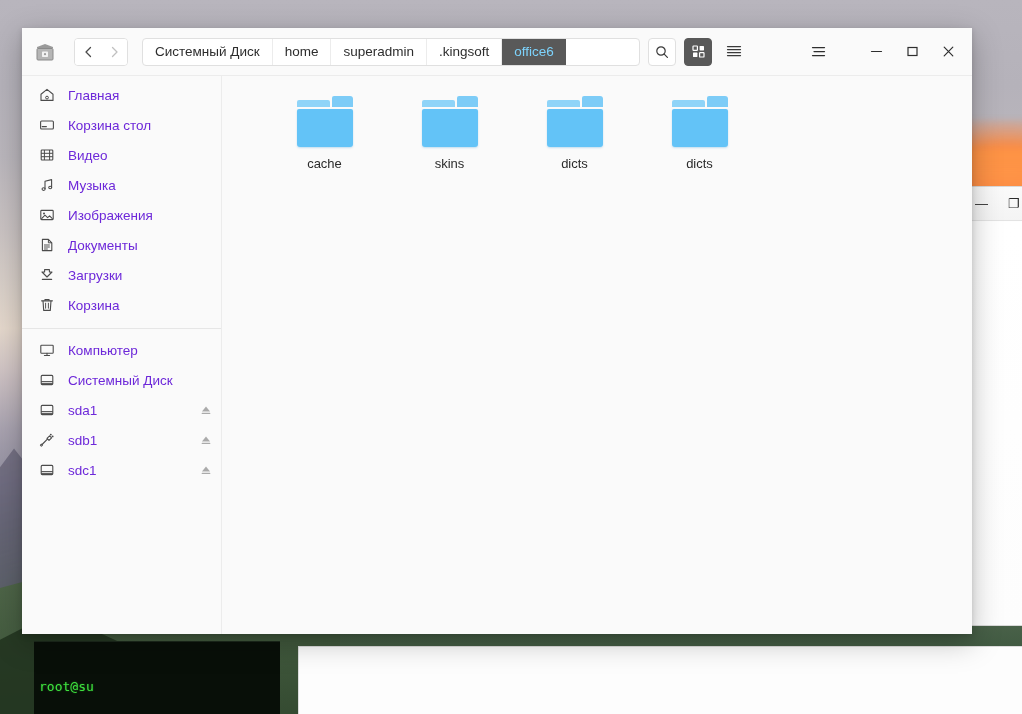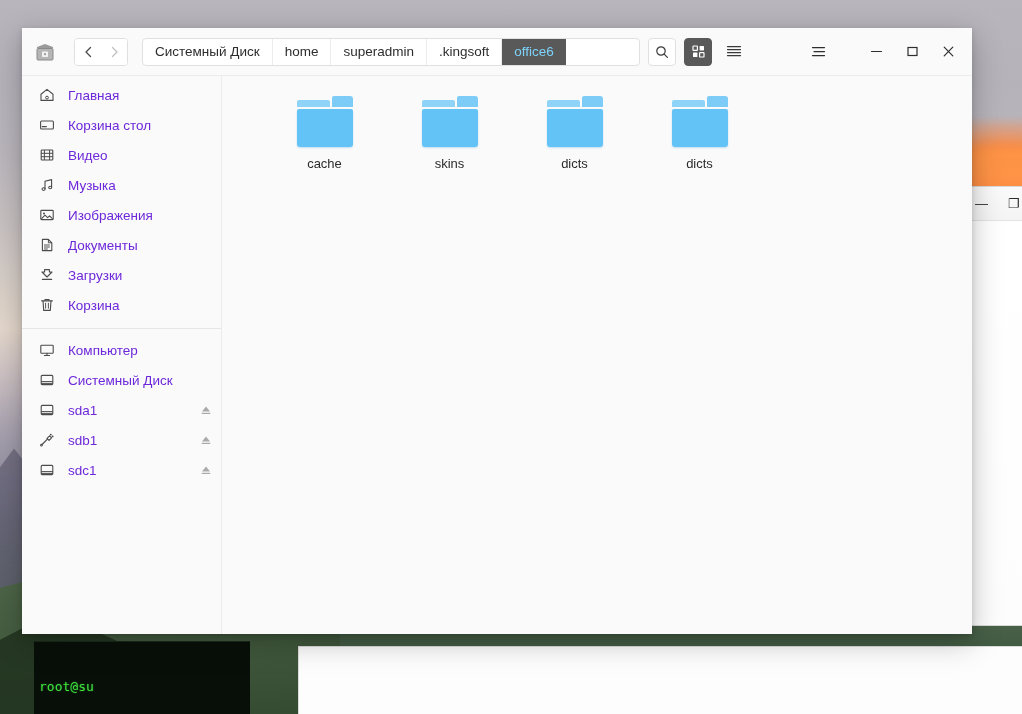--- a/index.html
+++ b/index.html
@@ -104,21 +104,21 @@
     width: 724px; height: 70px;
     background: #fdfdfd;
     border-top: 1px solid #dcdcdc;
     border-left: 1px solid #dcdcdc;
   }
 
   
   #terminal {
     position: absolute;
     left: 34px; top: 641px;
-    width: 216px; height: 73px;
+    width: 246px; height: 73px;
     background: #080f08;
     border-top: 1px solid #1d2a1d;
     font-family: "DejaVu Sans Mono", monospace;
     font-size: 13px;
     color: #3ee23e;
     padding: 2px 0 9px 5px;
     overflow: hidden;
     line-height: 17px;
     white-space: pre;
   }

